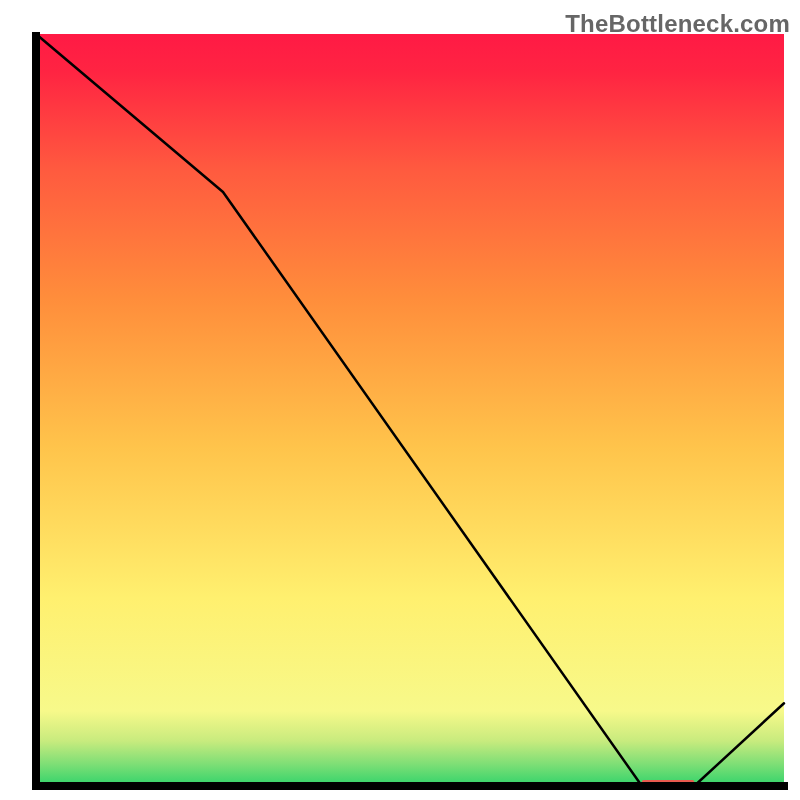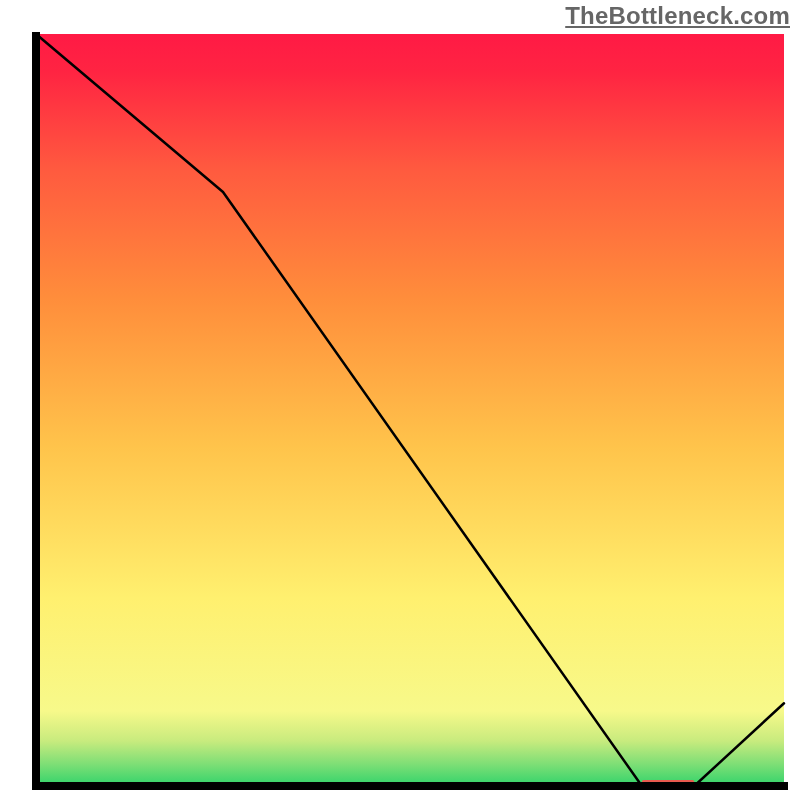--- a/index.html
+++ b/index.html
@@ -11,28 +11,27 @@
     font-family: Arial, Helvetica, sans-serif;
     overflow: hidden;
   }
   .stage {
     position: relative;
     width: 800px;
     height: 800px;
   }
   .watermark {
     position: absolute;
-    top: 2px;
+    top: 10px;
     right: 10px;
     font-size: 24px;
     font-weight: bold;
     color: #666666;
     letter-spacing: 0.2px;
     user-select: none;
-    text-decoration: underline;
   }
   .plot-outer {
     position: absolute;
     left: 28px;
     top: 32px;
     
   }
   svg {
     display: block;
   }

